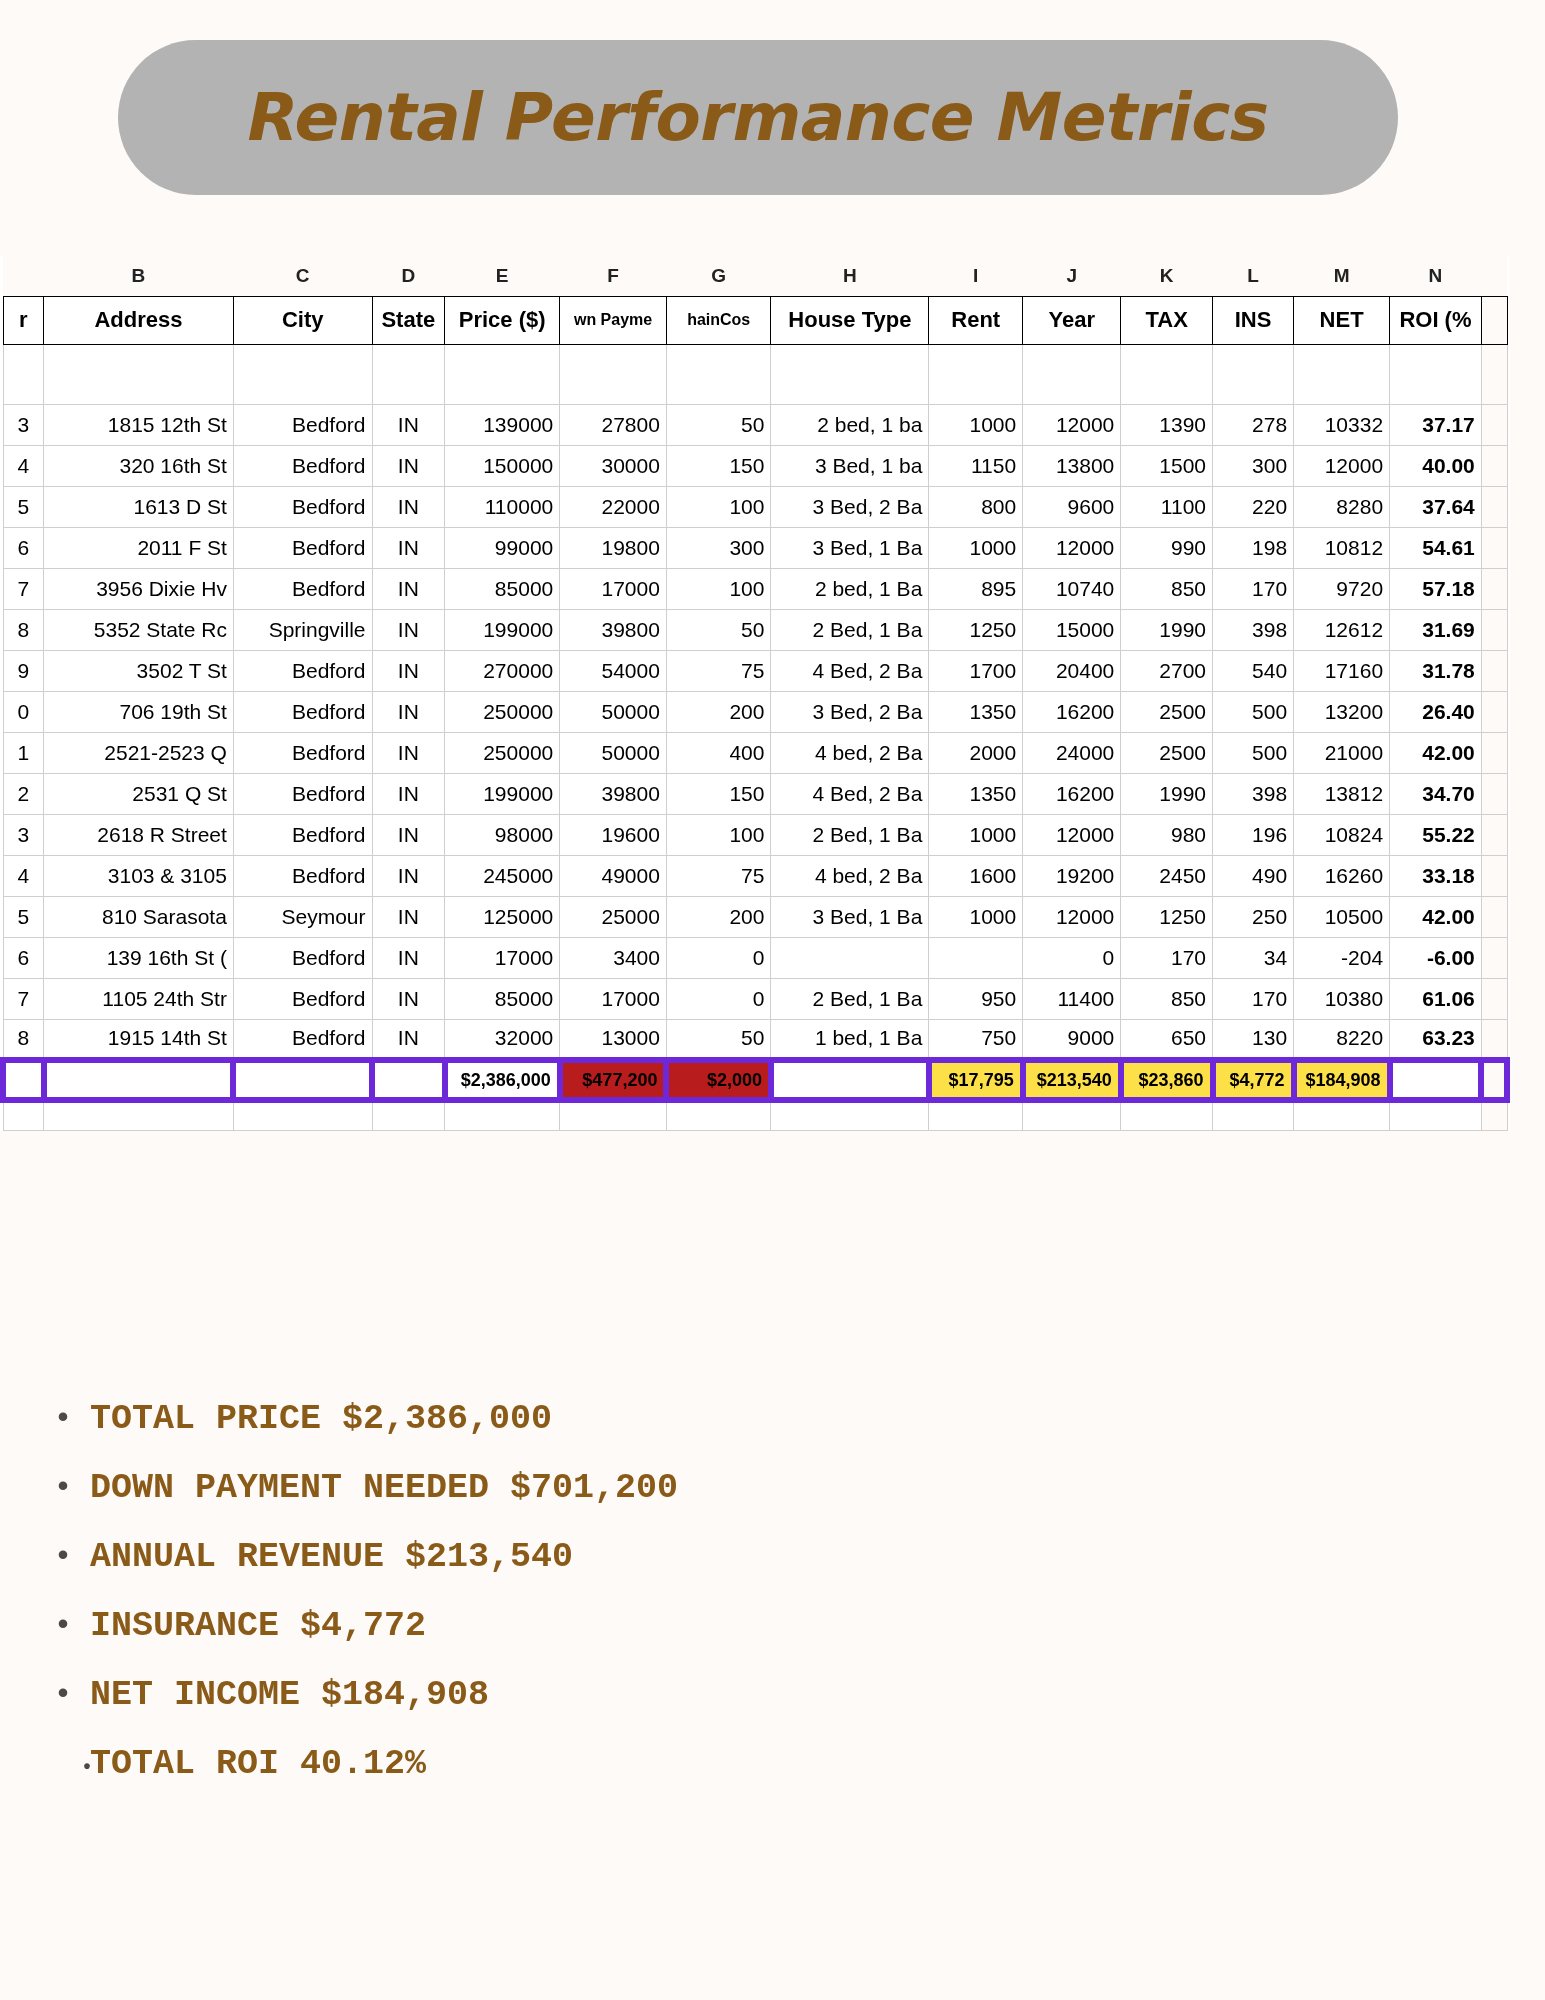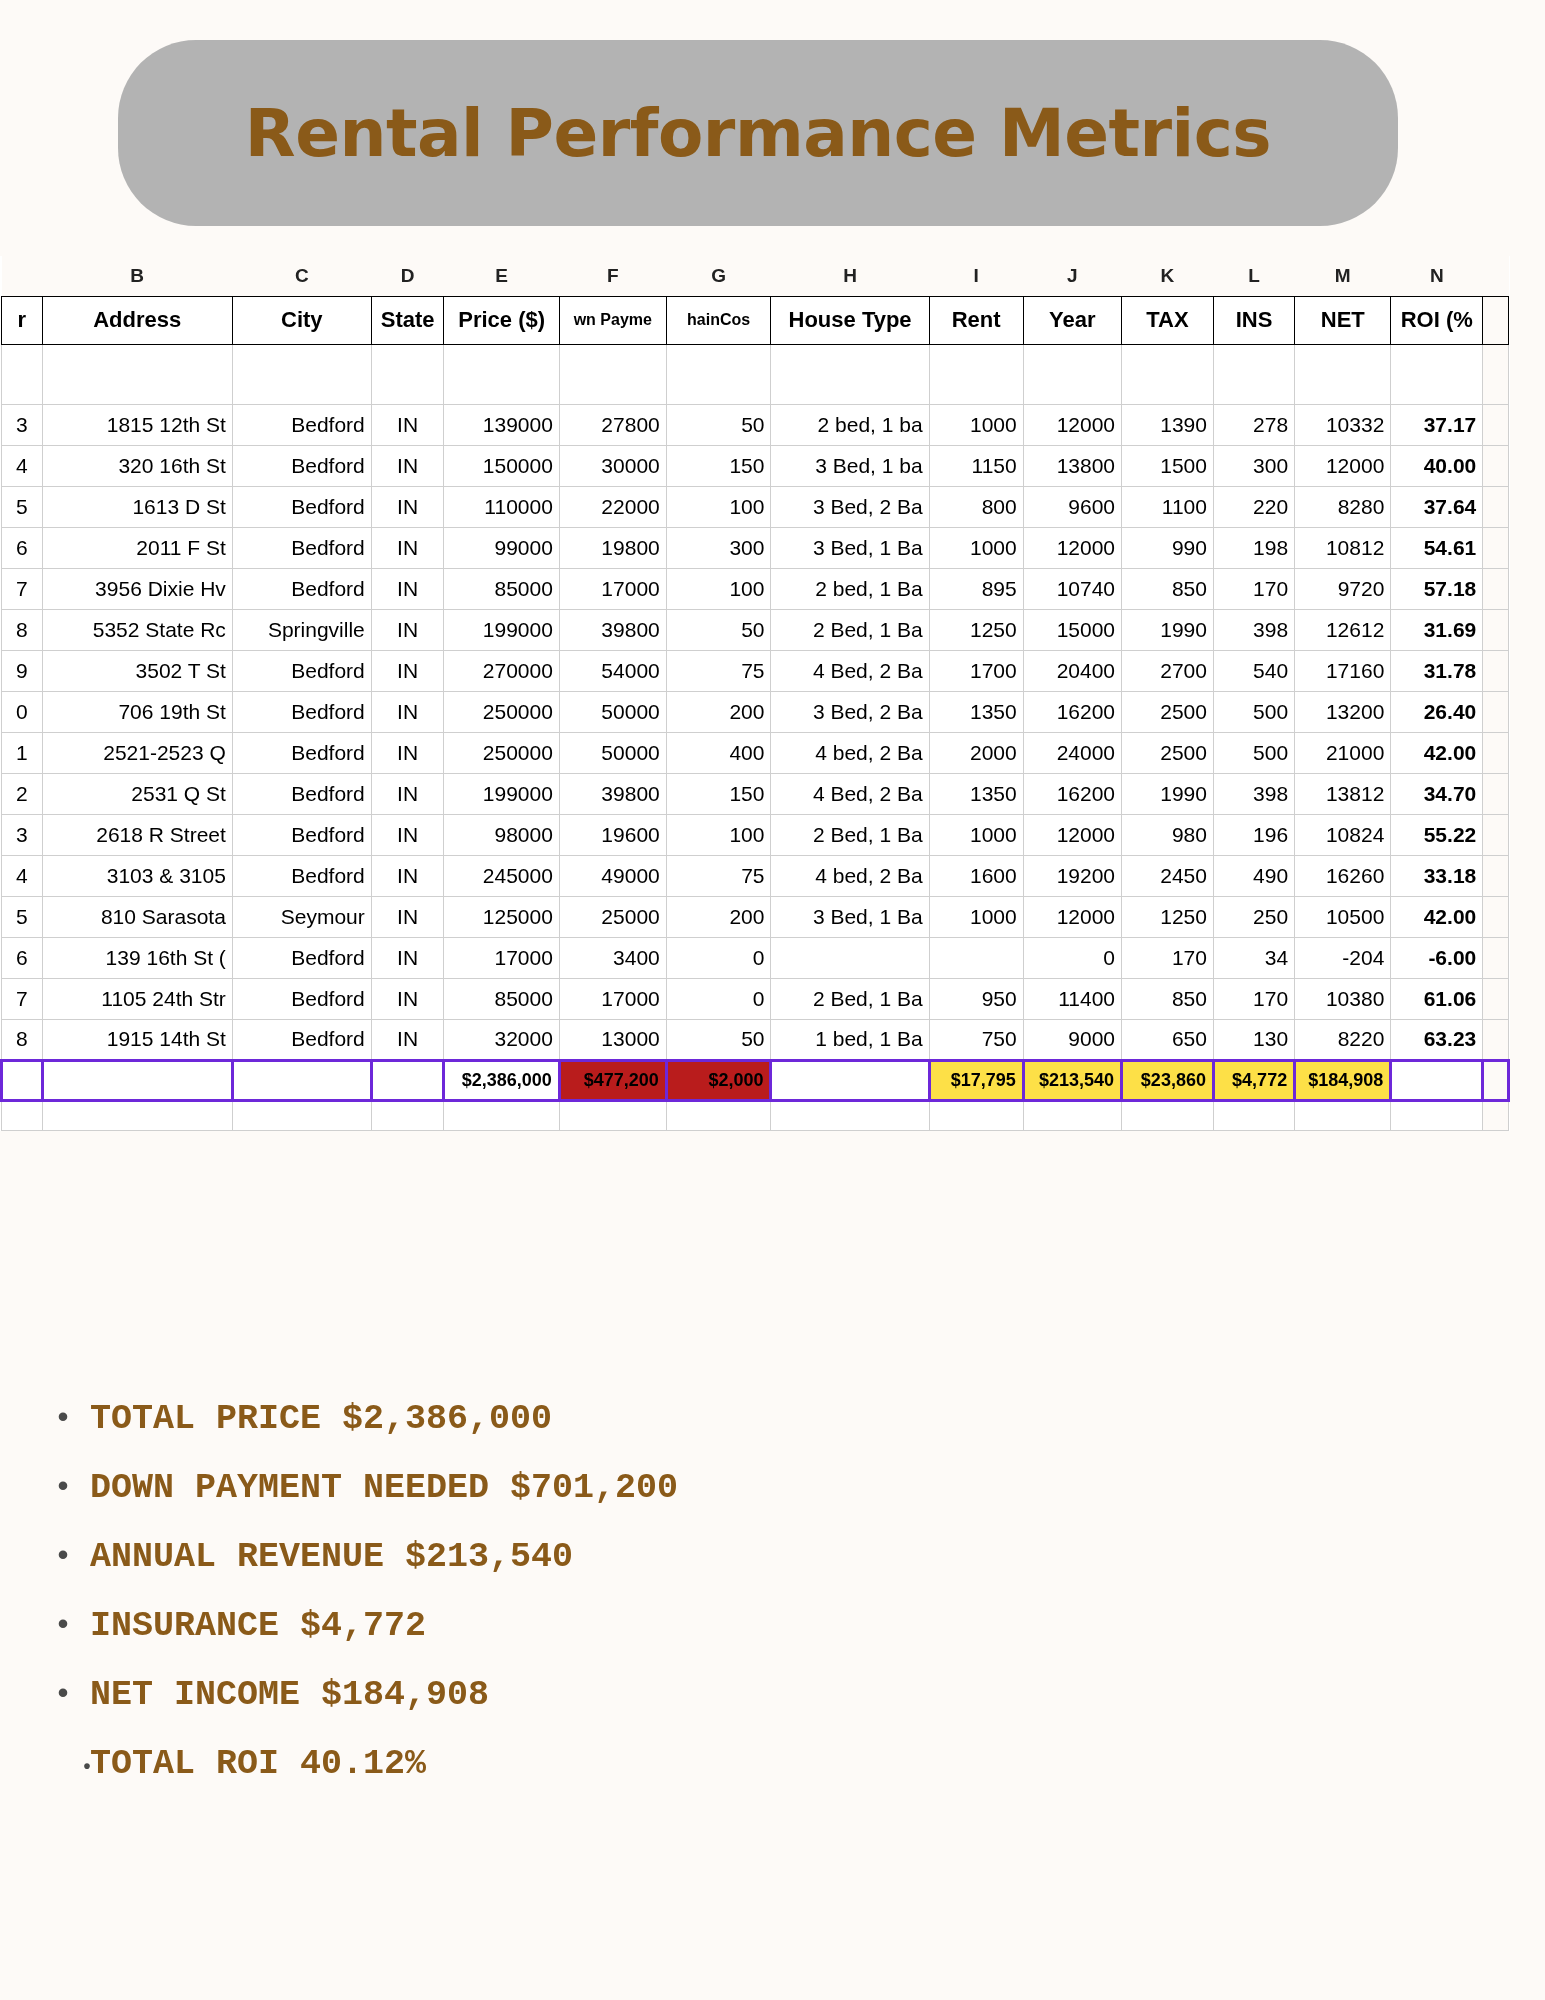--- a/index.html
+++ b/index.html
@@ -14,27 +14,28 @@
     font-family: "Liberation Sans", sans-serif;
     overflow: hidden;
   }
 
   
   .title-banner {
     position: absolute;
     left: 118px;
     top: 40px;
     width: 1280px;
-    height: 186px;
+    height: 155px;
     background: #b3b3b3;
     border-radius: 78px;
     display: flex;
     align-items: center;
     justify-content: center;
     box-sizing: border-box;
+    font-style: italic;
   }
   .title-text {
     font-family: "DejaVu Sans", sans-serif;
     font-size: 66px;
     font-weight: bold;
     color: #8a5a19;
     letter-spacing: -0.5px;
     white-space: nowrap;
   }
 
@@ -110,21 +111,21 @@
   td.ctr { text-align: center; }
   td.lft { text-align: right; }
   td.bold { font-weight: bold; }
   td.nogrid { border: none; background: #fdfaf7; }
 
   tr.totals td {
     height: 40px;
     font-size: 18px;
     font-weight: bold;
     text-align: right;
-    border: 3px solid #6d28d9;
+    border: 6px solid #6d28d9;
   }
   td.hl-pink { background: #b91c1c; }
   td.hl-green { background: #fde047; }
   tr.tail td {
     height: 30px;
     border-left: 1px solid #cfcfcf;
     border-right: 1px solid #cfcfcf;
     border-top: none;
     border-bottom: 1px solid #cfcfcf;
   }

